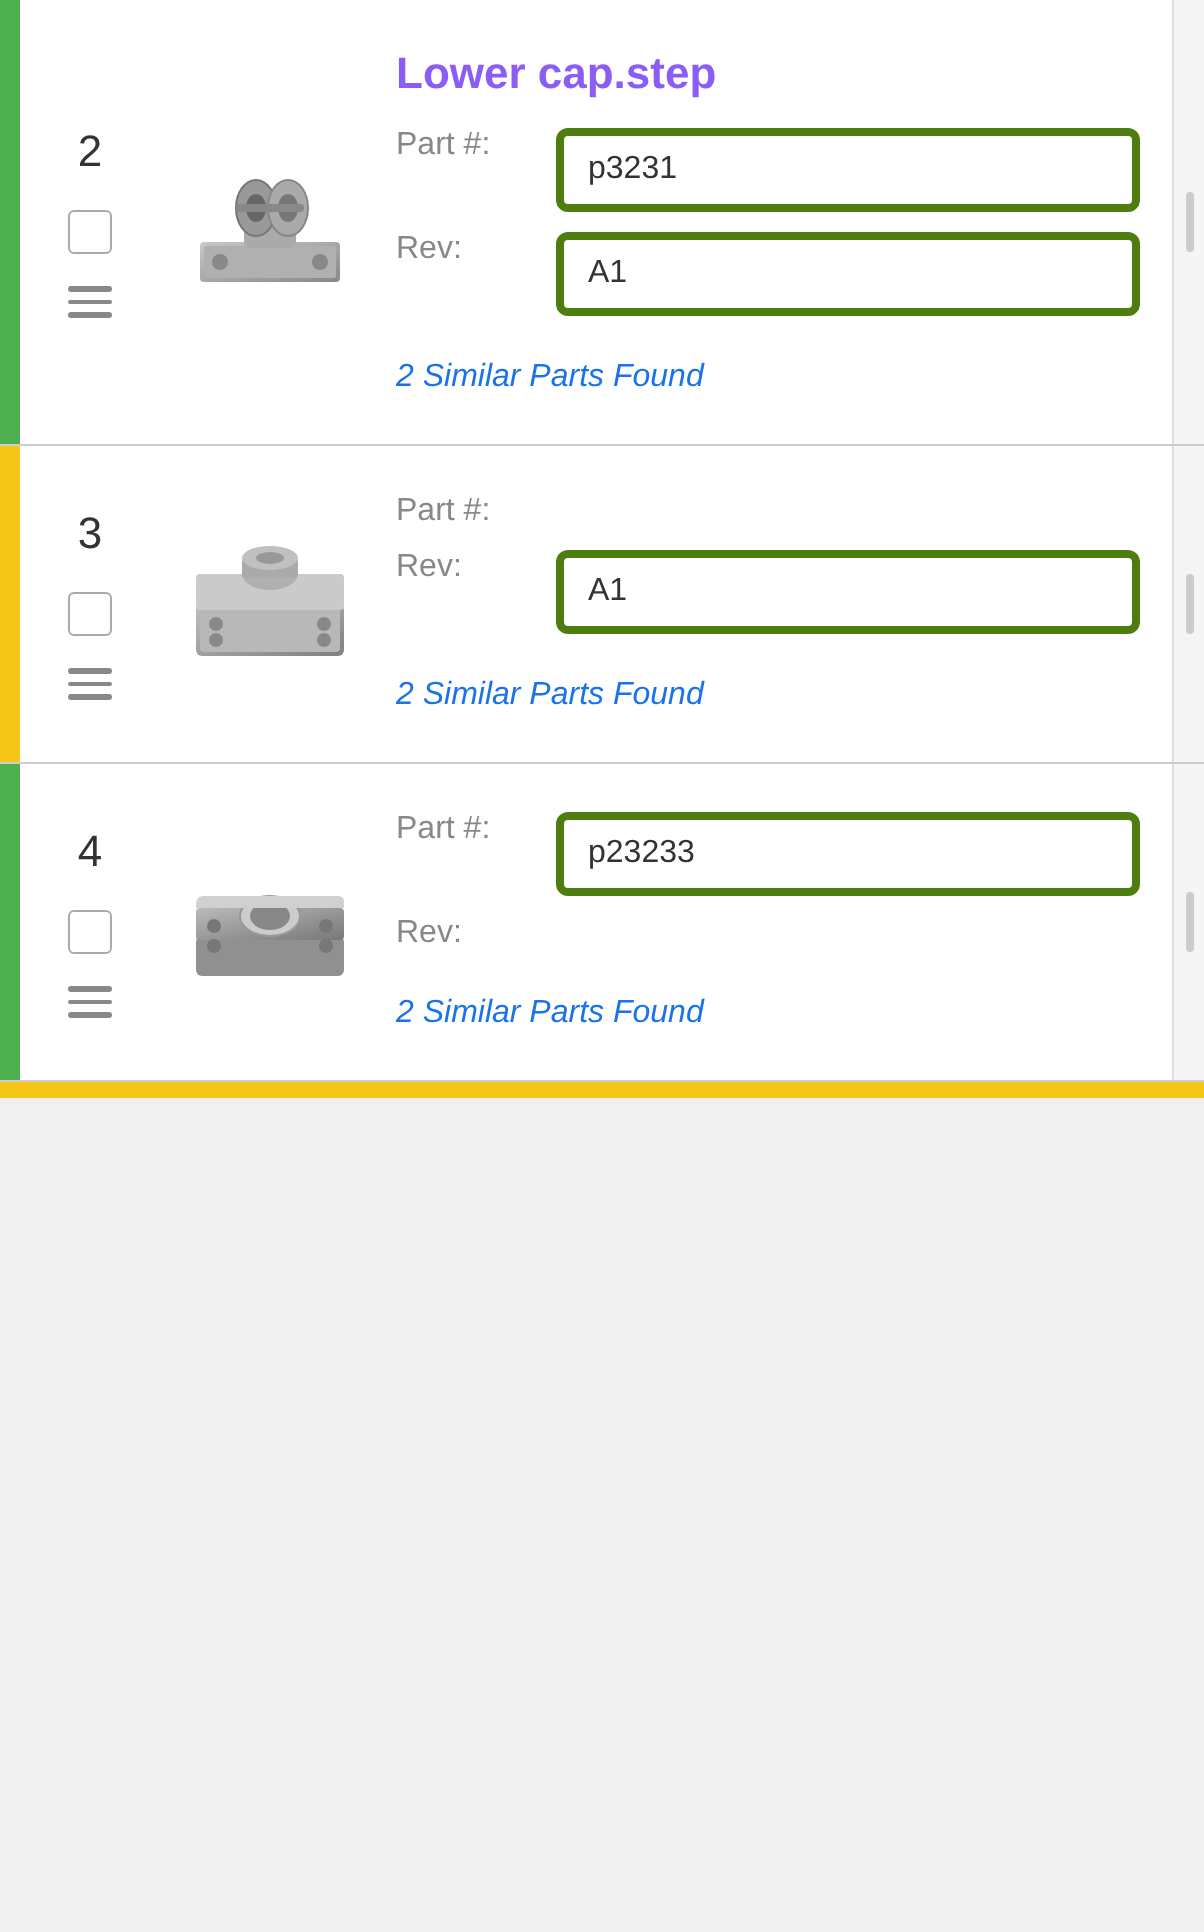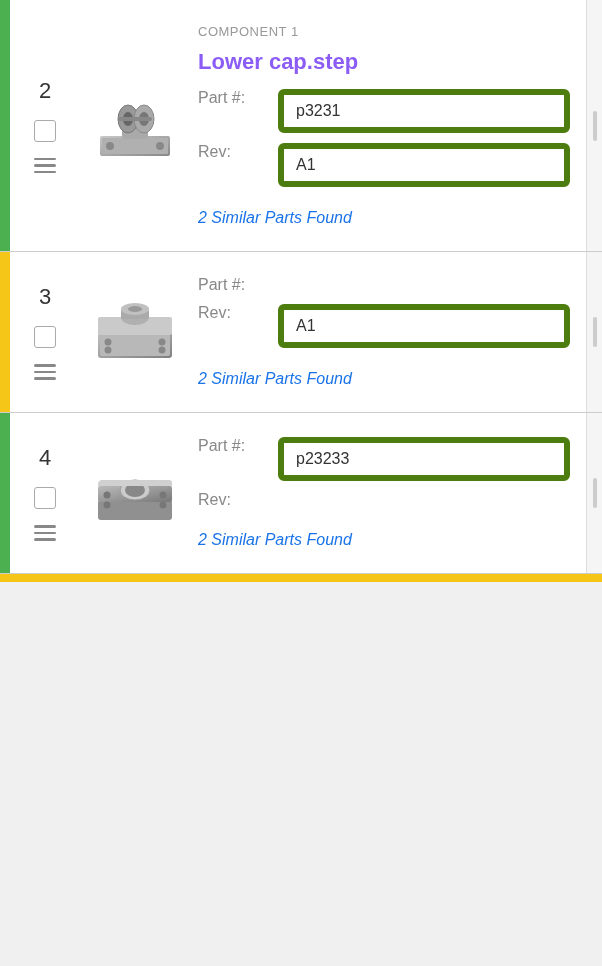--- a/index.html
+++ b/index.html
@@ -127,21 +127,21 @@
     .field-label {
       font-size: 16px;
       color: #888888;
       width: 70px;
       flex-shrink: 0;
     }
 
     .field-input {
       flex: 1;
       height: 42px;
-      border: 6px solid #4d7c0f;
+      border: 4px solid #4d7c0f;
       border-radius: 6px;
       padding: 16px 12px;
       font-size: 16px;
       color: #333333;
       background: #ffffff;
       outline: none;
     }
 
     .similar-parts-link {
       font-size: 16px;
@@ -211,21 +211,20 @@
       <ellipse cx="38" cy="38" rx="10" ry="14" fill="#999" stroke="#777" stroke-width="1"></ellipse>
       <ellipse cx="38" cy="38" rx="5" ry="7" fill="#666"></ellipse>
 
       <ellipse cx="54" cy="38" rx="10" ry="14" fill="#aaa" stroke="#888" stroke-width="1"></ellipse>
       <ellipse cx="54" cy="38" rx="5" ry="7" fill="#777"></ellipse>
 
       <rect x="28" y="36" width="34" height="4" rx="2" fill="#888"></rect>
     </svg>
   </div>
   <div class="content-area">
-    <div class="component-label">COMPONENT 1</div>
     <div class="component-name">Lower cap.step</div>
     <div class="field-row">
       <span class="field-label">Part #:</span>
       <input class="field-input" type="text" value="p3231" style="">
     </div>
     <div class="field-row">
       <span class="field-label">Rev:</span>
       <input class="field-input" type="text" value="A1" style="">
     </div>
     <a class="similar-parts-link">2 Similar Parts Found</a>

